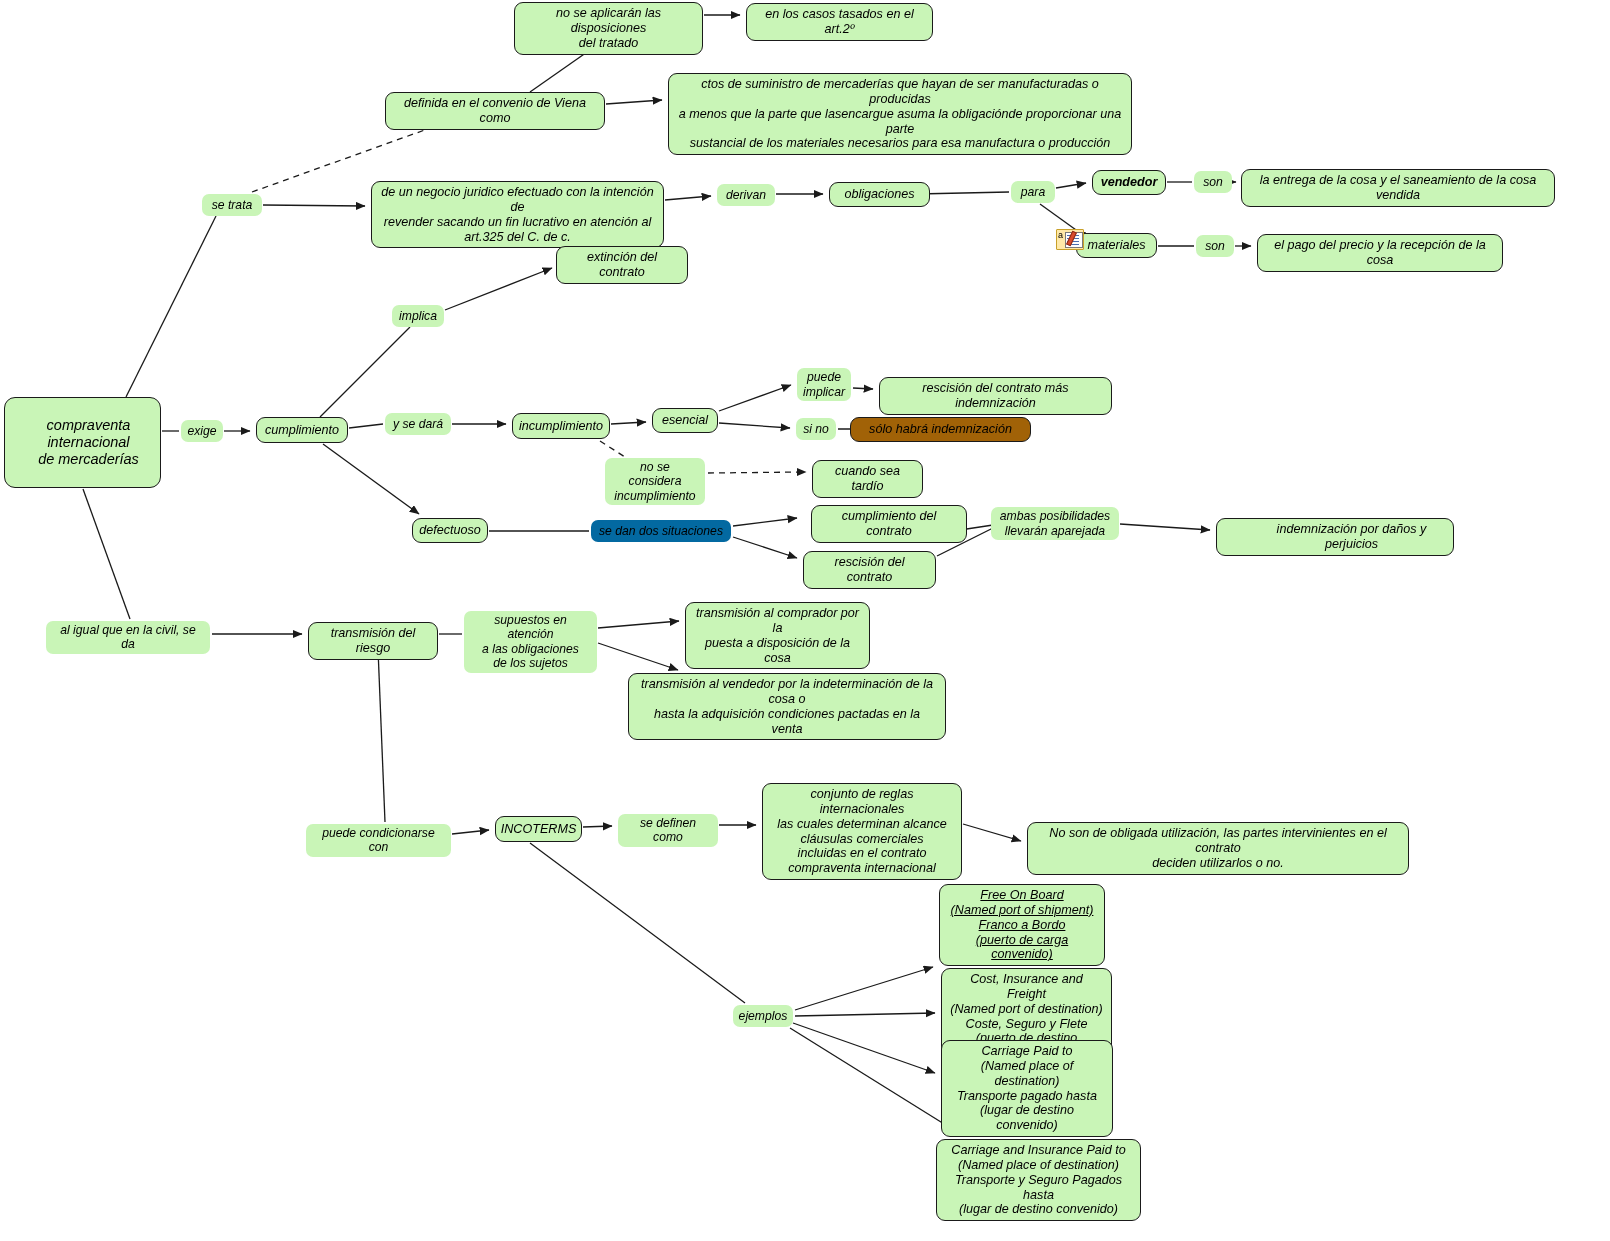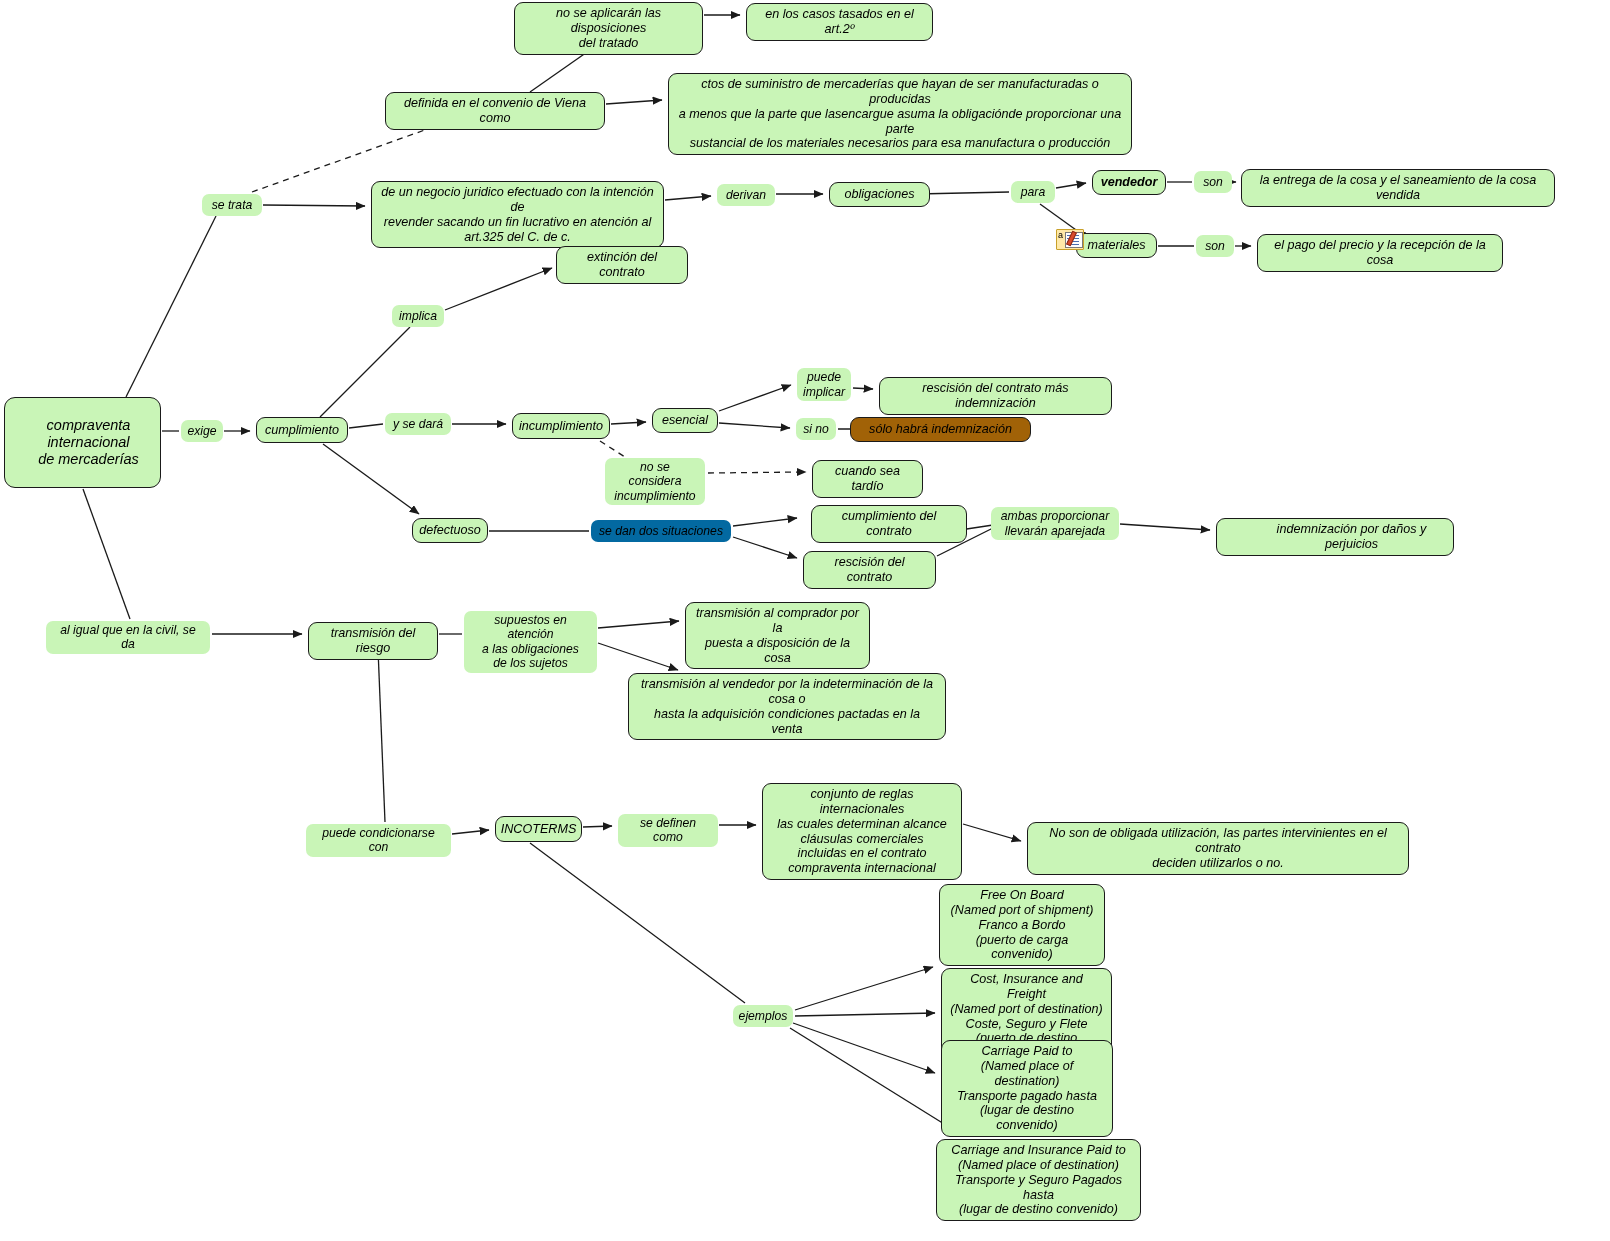--- a/index.html
+++ b/index.html
@@ -199,21 +199,21 @@
       <div class="node concept" style="left: 879px; top: 377px; width: 233px; min-height: 25px; background: rgb(201, 245, 183);">rescisión del contrato más indemnización</div>
       <div class="node link-label" style="left: 796px; top: 418px; width: 40px; min-height: 22px; background: rgb(201, 245, 183);">si no</div>
       <div class="node concept" style="left: 850px; top: 417px; width: 181px; min-height: 25px; background: #a16207;">sólo habrá indemnización</div>
       <div class="node link-label" style="left: 605px; top: 458px; width: 100px; min-height: 33px; background: rgb(201, 245, 183);">no se considera
 incumplimiento</div>
       <div class="node concept" style="left: 812px; top: 460px; width: 111px; min-height: 25px; background: rgb(201, 245, 183);">cuando sea tardío</div>
       <div class="node concept" style="left: 412px; top: 518px; width: 76px; min-height: 25px; background: rgb(201, 245, 183);">defectuoso</div>
       <div class="node link-label" style="left: 591px; top: 520px; width: 140px; min-height: 22px; background: #0369a1;">se dan dos situaciones</div>
       <div class="node concept" style="left: 803px; top: 505px; width: 156px; min-height: 25px; background: rgb(201, 245, 183); margin-left: 8px;">cumplimiento del contrato</div>
       <div class="node concept" style="left: 803px; top: 551px; width: 133px; min-height: 25px; background: rgb(201, 245, 183);">rescisión del contrato</div>
-      <div class="node link-label" style="left: 991px; top: 507px; width: 128px; min-height: 33px; background: rgb(201, 245, 183);">ambas proporcionar
+      <div class="node link-label" style="left: 991px; top: 507px; width: 128px; min-height: 33px; background: rgb(201, 245, 183);">ambas posibilidades
 llevarán aparejada</div>
       <div class="node concept" style="left: 1216px; top: 518px; width: 238px; min-height: 25px; background: rgb(201, 245, 183); padding-left: 41px;">indemnización por daños y perjuicios</div>
       <div class="node link-label" style="left: 46px; top: 621px; width: 164px; min-height: 22px; background: rgb(201, 245, 183);">al igual que en la civil, se da</div>
       <div class="node concept" style="left: 308px; top: 622px; width: 130px; min-height: 26px; background: rgb(201, 245, 183);">transmisión del riesgo</div>
       <div class="node link-label" style="left: 464px; top: 611px; width: 133px; min-height: 48px; background: rgb(201, 245, 183);">supuestos en atención
 a las obligaciones
 de los sujetos</div>
       <div class="node concept" style="left: 685px; top: 602px; width: 185px; min-height: 38px; background: rgb(201, 245, 183);">transmisión al comprador por la
 puesta a disposición de la cosa</div>
       <div class="node concept" style="left: 628px; top: 673px; width: 318px; min-height: 38px; background: rgb(201, 245, 183);">transmisión al vendedor por la indeterminación de la cosa o
@@ -222,21 +222,21 @@
       <div class="node concept" style="left: 495px; top: 816px; width: 87px; min-height: 26px; background: rgb(201, 245, 183);">INCOTERMS</div>
       <div class="node link-label" style="left: 618px; top: 814px; width: 100px; min-height: 22px; background: rgb(201, 245, 183);">se definen como</div>
       <div class="node concept" style="left: 762px; top: 783px; width: 200px; min-height: 81px; background: rgb(201, 245, 183);">conjunto de reglas internacionales
 las cuales determinan alcance
 cláusulas comerciales
 incluidas en el contrato
 compraventa internacional</div>
       <div class="node concept" style="left: 1027px; top: 822px; width: 382px; min-height: 38px; background: rgb(201, 245, 183);">No son de obligada utilización, las partes intervinientes en el contrato
 deciden utilizarlos o no.</div>
       <div class="node link-label" style="left: 733px; top: 1005px; width: 60px; min-height: 22px; background: rgb(201, 245, 183);">ejemplos</div>
-      <div class="node concept" style="left: 939px; top: 884px; width: 166px; min-height: 65px; background: rgb(201, 245, 183);">Free On Board
+      <div class="node concept" style="left: 939px; top: 884px; width: 166px; min-height: 65px; background: rgb(201, 245, 183); text-decoration: underline;">Free On Board
 (Named port of shipment)
 Franco a Bordo
 (puerto de carga convenido)</div>
       <div class="node concept" style="left: 941px; top: 968px; width: 171px; min-height: 65px; background: rgb(201, 245, 183);">Cost, Insurance and Freight
 (Named port of destination)
 Coste, Seguro y Flete
 (puerto de destino convenido)</div>
       <div class="node concept" style="left: 941px; top: 1040px; width: 172px; min-height: 65px; background: rgb(201, 245, 183);">Carriage Paid to
 (Named place of destination)
 Transporte pagado hasta

